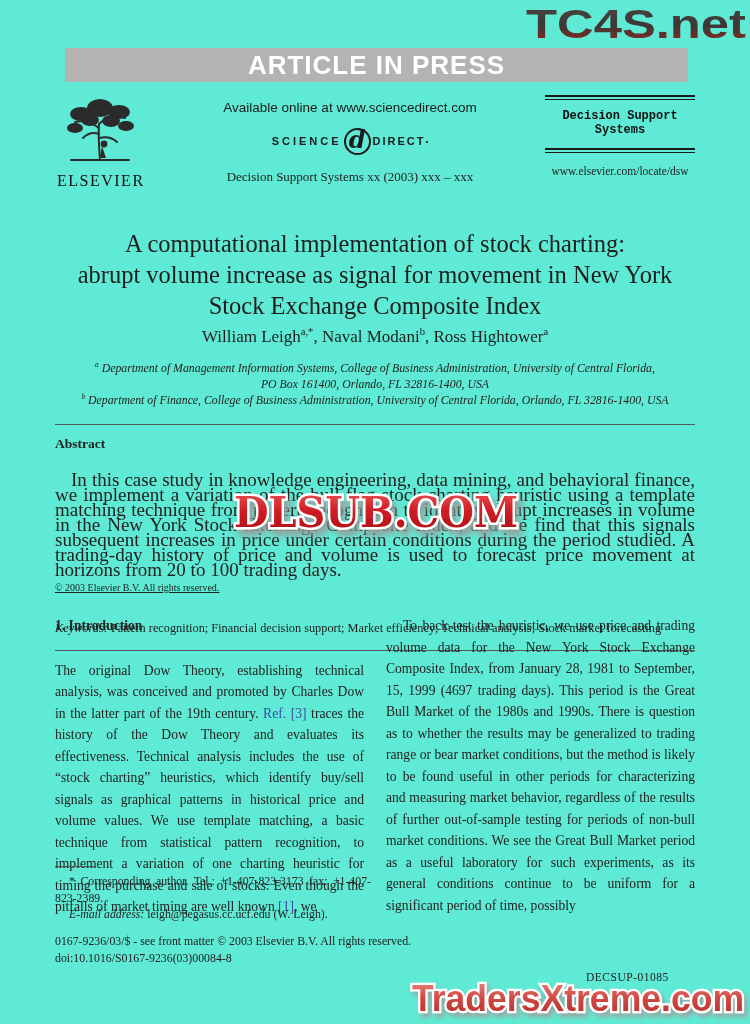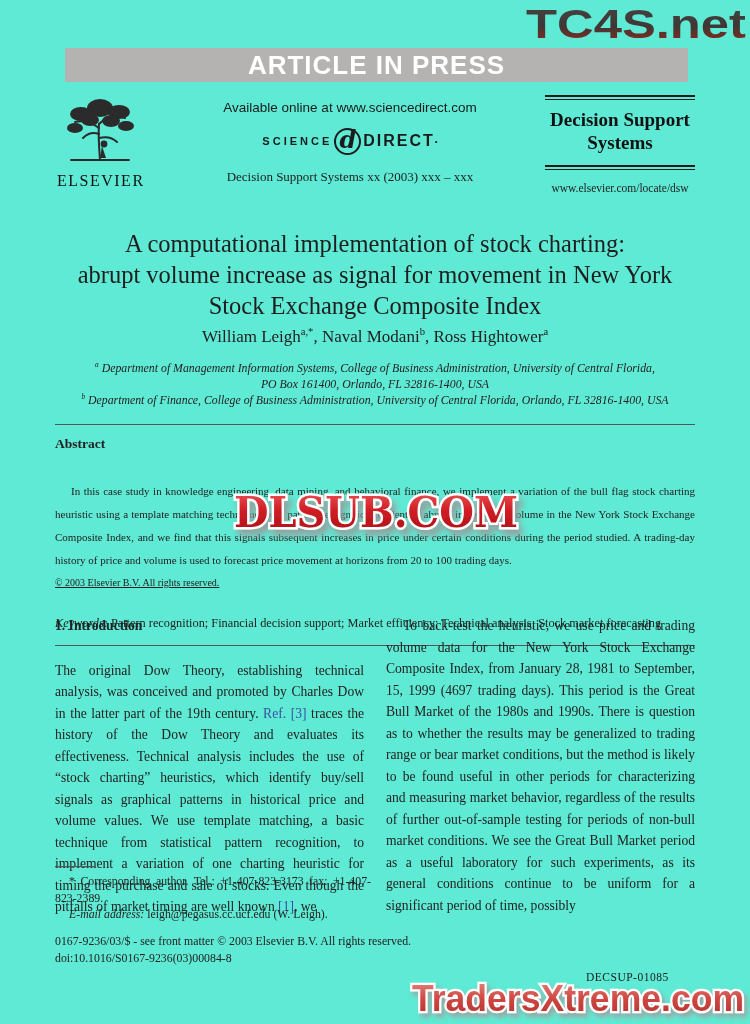--- a/index.html
+++ b/index.html
@@ -26,41 +26,41 @@
   .hdr-left .pubname { font-size:16px; letter-spacing:1.5px; margin-top:2px; color:#111; }
   .hdr-center { position:absolute; left:195px; top:100px; width:310px; text-align:center; }
   .avail { font-family:"Liberation Sans", sans-serif; font-size:13.5px; color:#1b1b1b; }
   .sd-logo { margin-top:9px; height:34px; display:flex; align-items:center; justify-content:center;
              font-family:"Liberation Sans", sans-serif; color:#1b1b1b; }
   .sd-science { font-weight:bold; font-size:11px; letter-spacing:3px; }
   .sd-circle { width:27px; height:27px; border:2px solid #1b1b1b; border-radius:50%;
                margin:0 2px; display:flex; align-items:center; justify-content:center;
                font-family:"DejaVu Serif", serif; font-style:italic; font-size:24px;
                font-weight:bold; line-height:1; padding-bottom:3px;}
-  .sd-direct { font-weight:bold; font-size:16px; letter-spacing:2px; }
+  .sd-direct { font-weight:bold; font-size:11px; letter-spacing:2px; }
   .sd-mark { font-size:8px; vertical-align:super; }
   .citation { margin-top:11px; font-size:13px; color:#222; }
   .hdr-right { position:absolute; left:545px; top:95px; width:150px; text-align:center; }
   .dbl { height:5px; border-top:2px solid #1a1a1a; border-bottom:1px solid #1a1a1a; }
-  .jname { font-family:Liberation Serif, serif; font-weight:bold; font-size:19px;
+  .jname { font-family:Liberation Mono, monospace; font-weight:bold; font-size:12px;
            line-height:1.2; padding:9px 0 10px 0; color:#111; }
   .jurl { margin-top:12px; font-size:11.5px; color:#222; }
   
   .title { position:absolute; left:40px; top:228px; width:670px; text-align:center;
            font-size:24.5px; line-height:31px; color:#1e1e1e; }
   .authors { position:absolute; left:40px; top:327px; width:670px; text-align:center;
              font-size:17px; color:#1e1e1e; }
   sup { font-size:0.62em; vertical-align:super; line-height:0; }
   .affils { position:absolute; left:40px; top:360px; width:670px; text-align:center;
             font-style:italic; font-size:11.8px; line-height:16px; color:#222; }
   
   .abs-block { position:absolute; left:55px; top:424px; width:640px; }
   .rule { border-top:1px solid #555; height:0; }
   .abs-head { font-weight:bold; font-size:13.5px; margin-top:11px; }
-  .abs-text { margin-top:28px; font-size:11px; line-height:23px; text-align:justify;
+  .abs-text { margin-top:20px; font-size:19px; line-height:15px; text-align:justify;
               text-indent:16px; }
   .abs-copy { font-size:10px; line-height:21px;text-decoration:underline; }
   .keywords { margin-top:22px; font-size:12.3px; line-height:16px; }
   .keywords .kw-label { font-style:italic; }
   .abs-block .rule-bottom { margin-top:14px; }
   
   .cols { position:absolute; left:55px; top:615px; width:640px; display:flex; gap:22px; }
   .col { width:313px; font-size:13.6px; line-height:21.5px; text-align:justify; }
   .sec-head { font-weight:bold; font-size:13.6px; margin-bottom:23px; text-align:left; }
   .col p.indent { text-indent:17px; }

